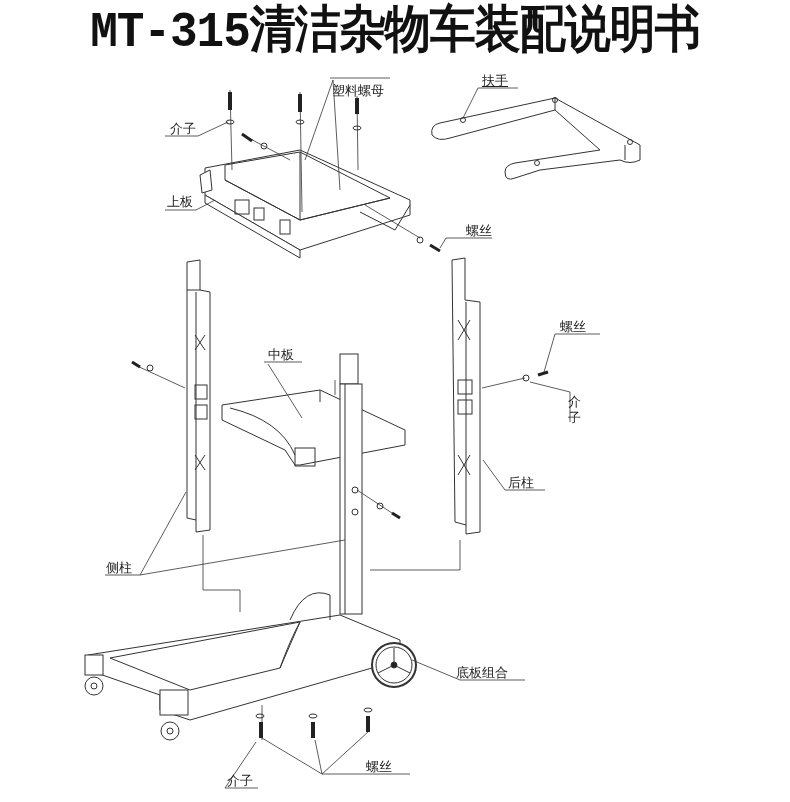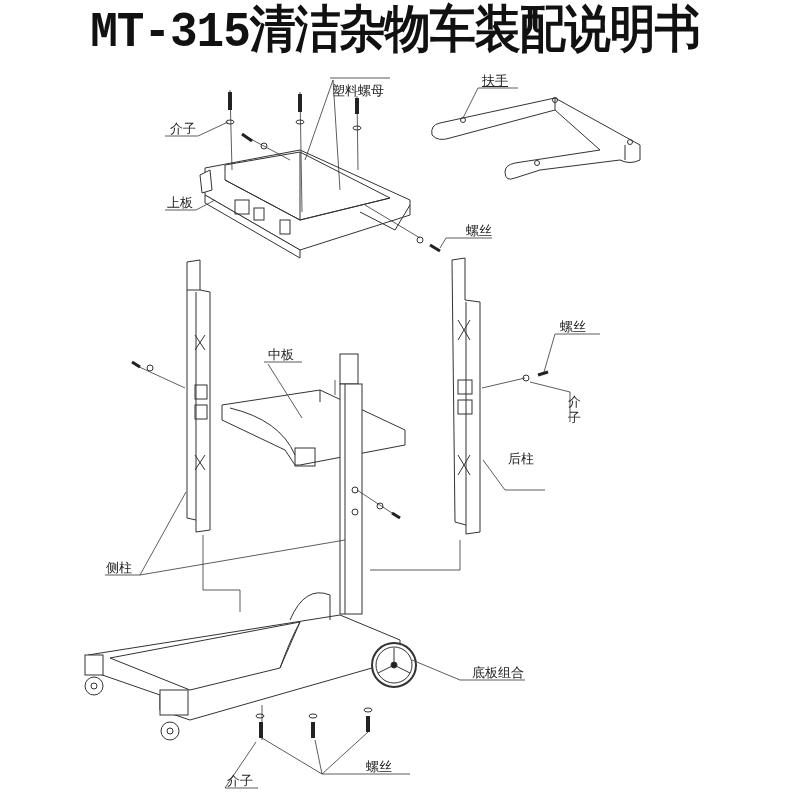--- a/index.html
+++ b/index.html
@@ -156,22 +156,22 @@
     <polyline points="322,774 410,774"></polyline>
     <polyline points="322,774 262,738"></polyline>
     <polyline points="322,774 315,740"></polyline>
     <polyline points="322,774 368,732"></polyline>
   </g>
 </svg>
 
 <div class="lbl" style="left:332px;top:68px;margin-top:16px;">塑料螺母</div>
 <div class="lbl" style="left:482px;top:74px;text-decoration:underline;">扶手</div>
 <div class="lbl" style="left:170px;top:122px;">介子</div>
-<div class="lbl" style="left:167px;top:196px;">上板</div>
+<div class="lbl" style="left:167px;top:196px;font-family:Liberation Mono, monospace;">上板</div>
 <div class="lbl" style="left:466px;top:224px;">螺丝</div>
 <div class="lbl" style="left:268px;top:348px;font-family:Liberation Serif, serif;">中板</div>
 <div class="lbl" style="left:560px;top:320px;">螺丝</div>
 <div class="lbl v" style="left:568px;top:394px;">介子</div>
-<div class="lbl" style="left:508px;top:452px;">后柱</div>
+<div class="lbl" style="left:508px;top:476px;">后柱</div>
 <div class="lbl" style="left:106px;top:561px;text-align:right;">侧柱</div>
-<div class="lbl" style="left:472px;top:666px;">底板组合</div>
+<div class="lbl" style="left:456px;top:666px;">底板组合</div>
 <div class="lbl" style="left:227px;top:774px;">介子</div>
 <div class="lbl" style="left:366px;top:760px;">螺丝</div>
 
 </body></html>

